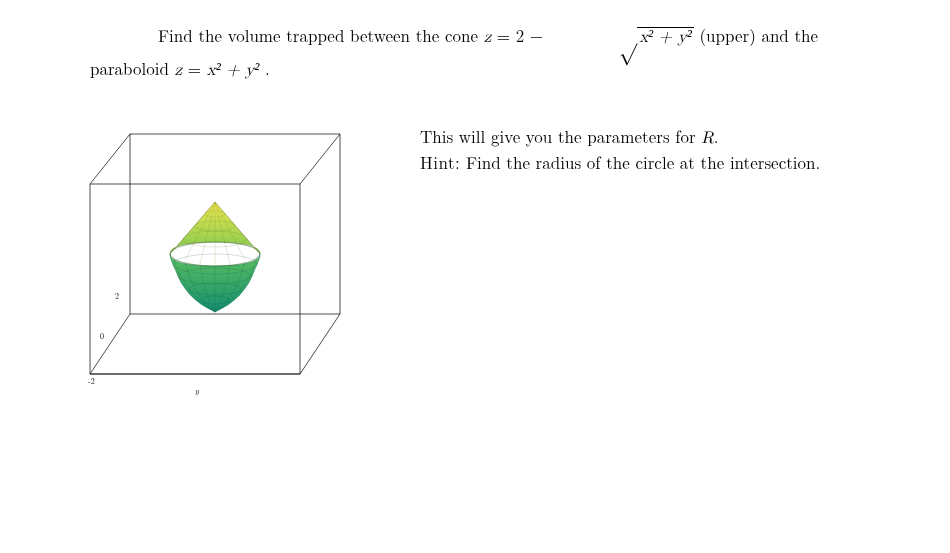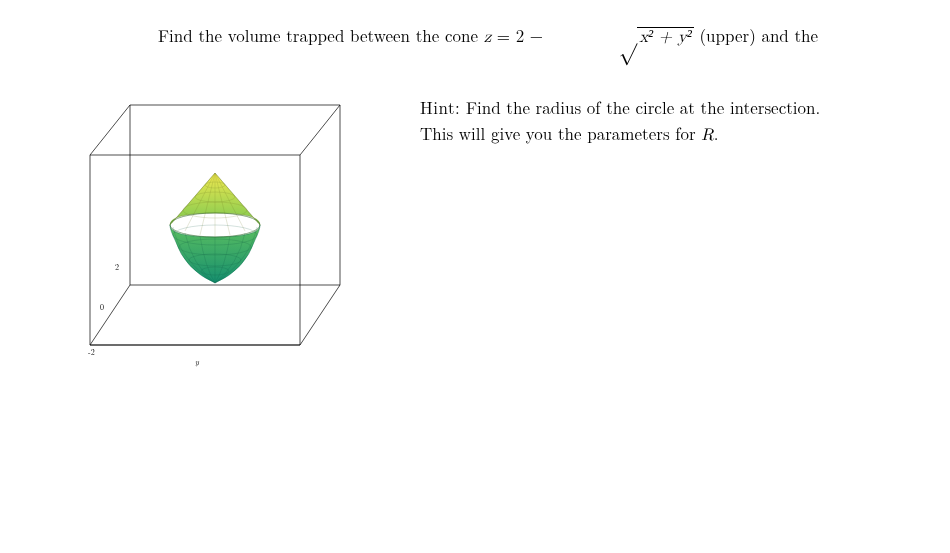--- a/index.html
+++ b/index.html
@@ -71,20 +71,26 @@
 </head>
 <body>
 
 <div class="problem-text">
   <div class="first-line">
     <span>Find the volume trapped between the cone </span>
     <span class="math">
       <span>z</span><span style="font-style:normal"> = </span><span style="font-style:normal">2 − </span><span class="sqrt"><span class="sqrt-sign">√</span><span class="sqrt-content">x² + y²</span></span>
     </span>
     <span> (upper) and the</span>
+  </div>
+  <div>
+    <span>paraboloid </span>
+    <span class="math">
+      <span>z</span><span style="font-style:normal"> = </span><span>x² + y²</span>
+    </span><span>.</span>
   </div>
 </div>
 
 <div class="content-row">
   <div class="figure-container">
     <svg class="cube-frame" viewBox="0 0 320 310">
 
       <g stroke="#000" stroke-width="0.7" fill="none">
 
         <path d="M 70 20 L 280 20 L 280 200 L 70 200 Z"></path>
@@ -162,19 +168,19 @@
           <line x1="170" y1="150" x2="155" y2="88"></line>
           <line x1="185" y1="146" x2="155" y2="88"></line>
           <line x1="198" y1="138" x2="155" y2="88"></line>
         </g>
       </g>
     </svg>
   </div>
 
   <div class="hint-text">
     <div>
-      <span class="hint-label">Hint:</span><span>  Find the radius of the circle at the intersection.</span>
+      <span>This will give you the parameters for </span><span class="math">R</span><span>.</span>
     </div>
     <div>
-      <span>This will give you the parameters for </span><span class="math">R</span><span>.</span>
+      <span class="hint-label">Hint:</span><span>  Find the radius of the circle at the intersection.</span>
     </div>
   </div>
 </div>
 
 </body></html>

